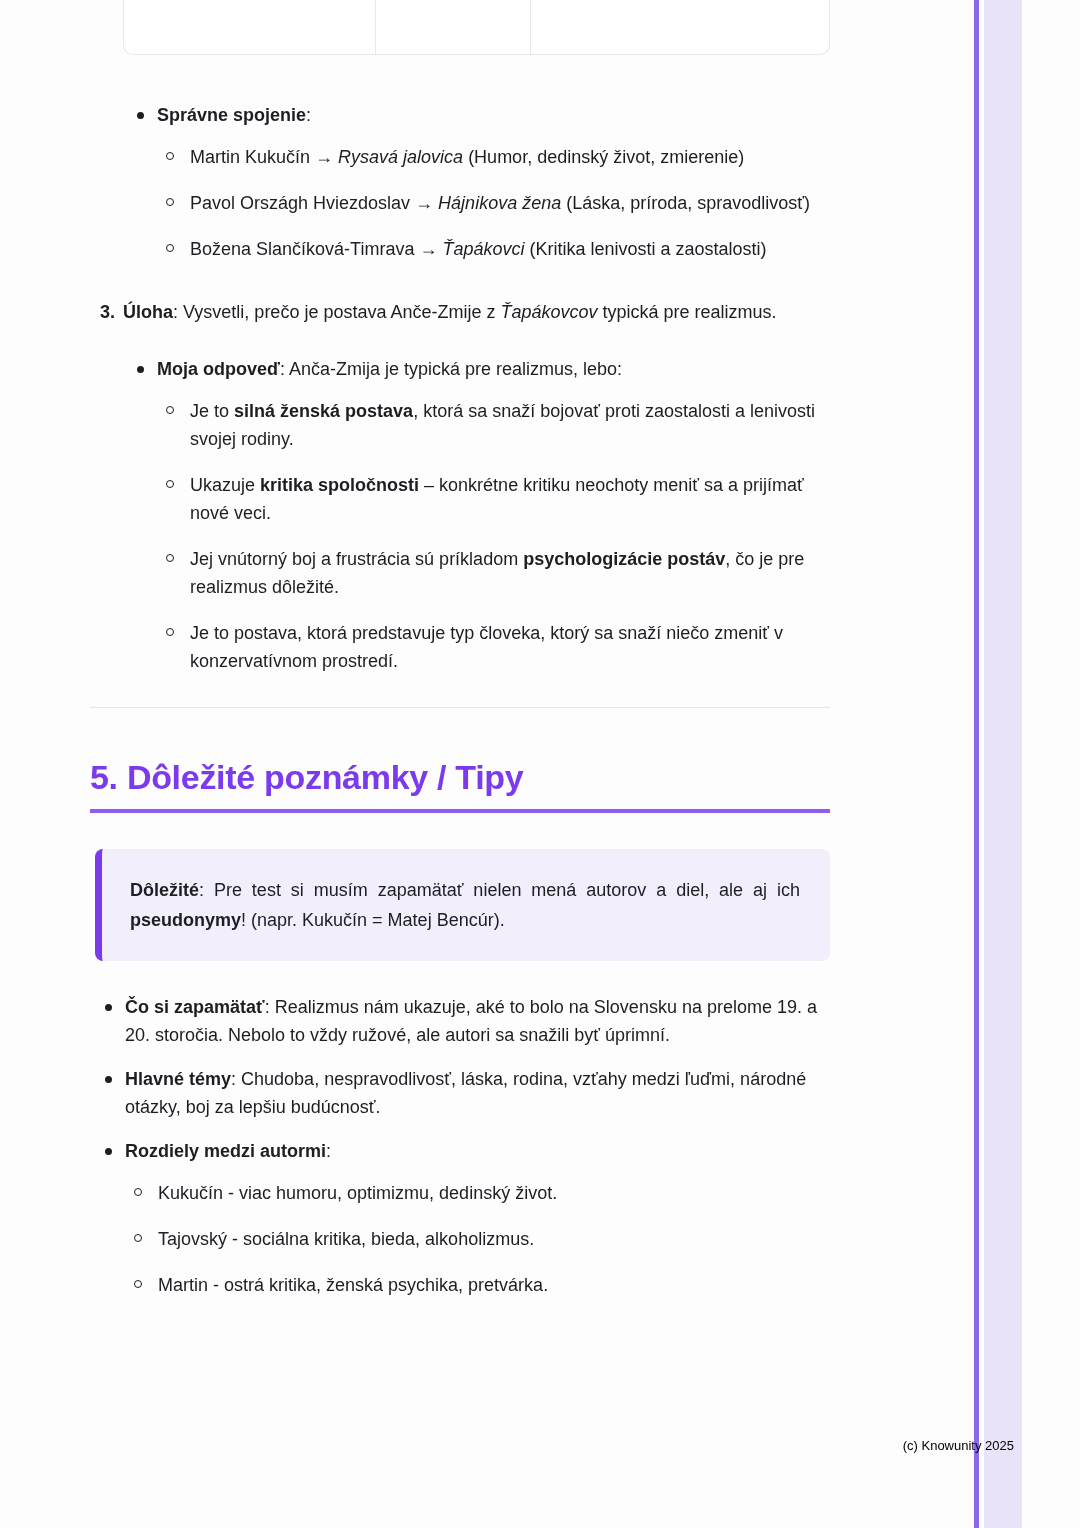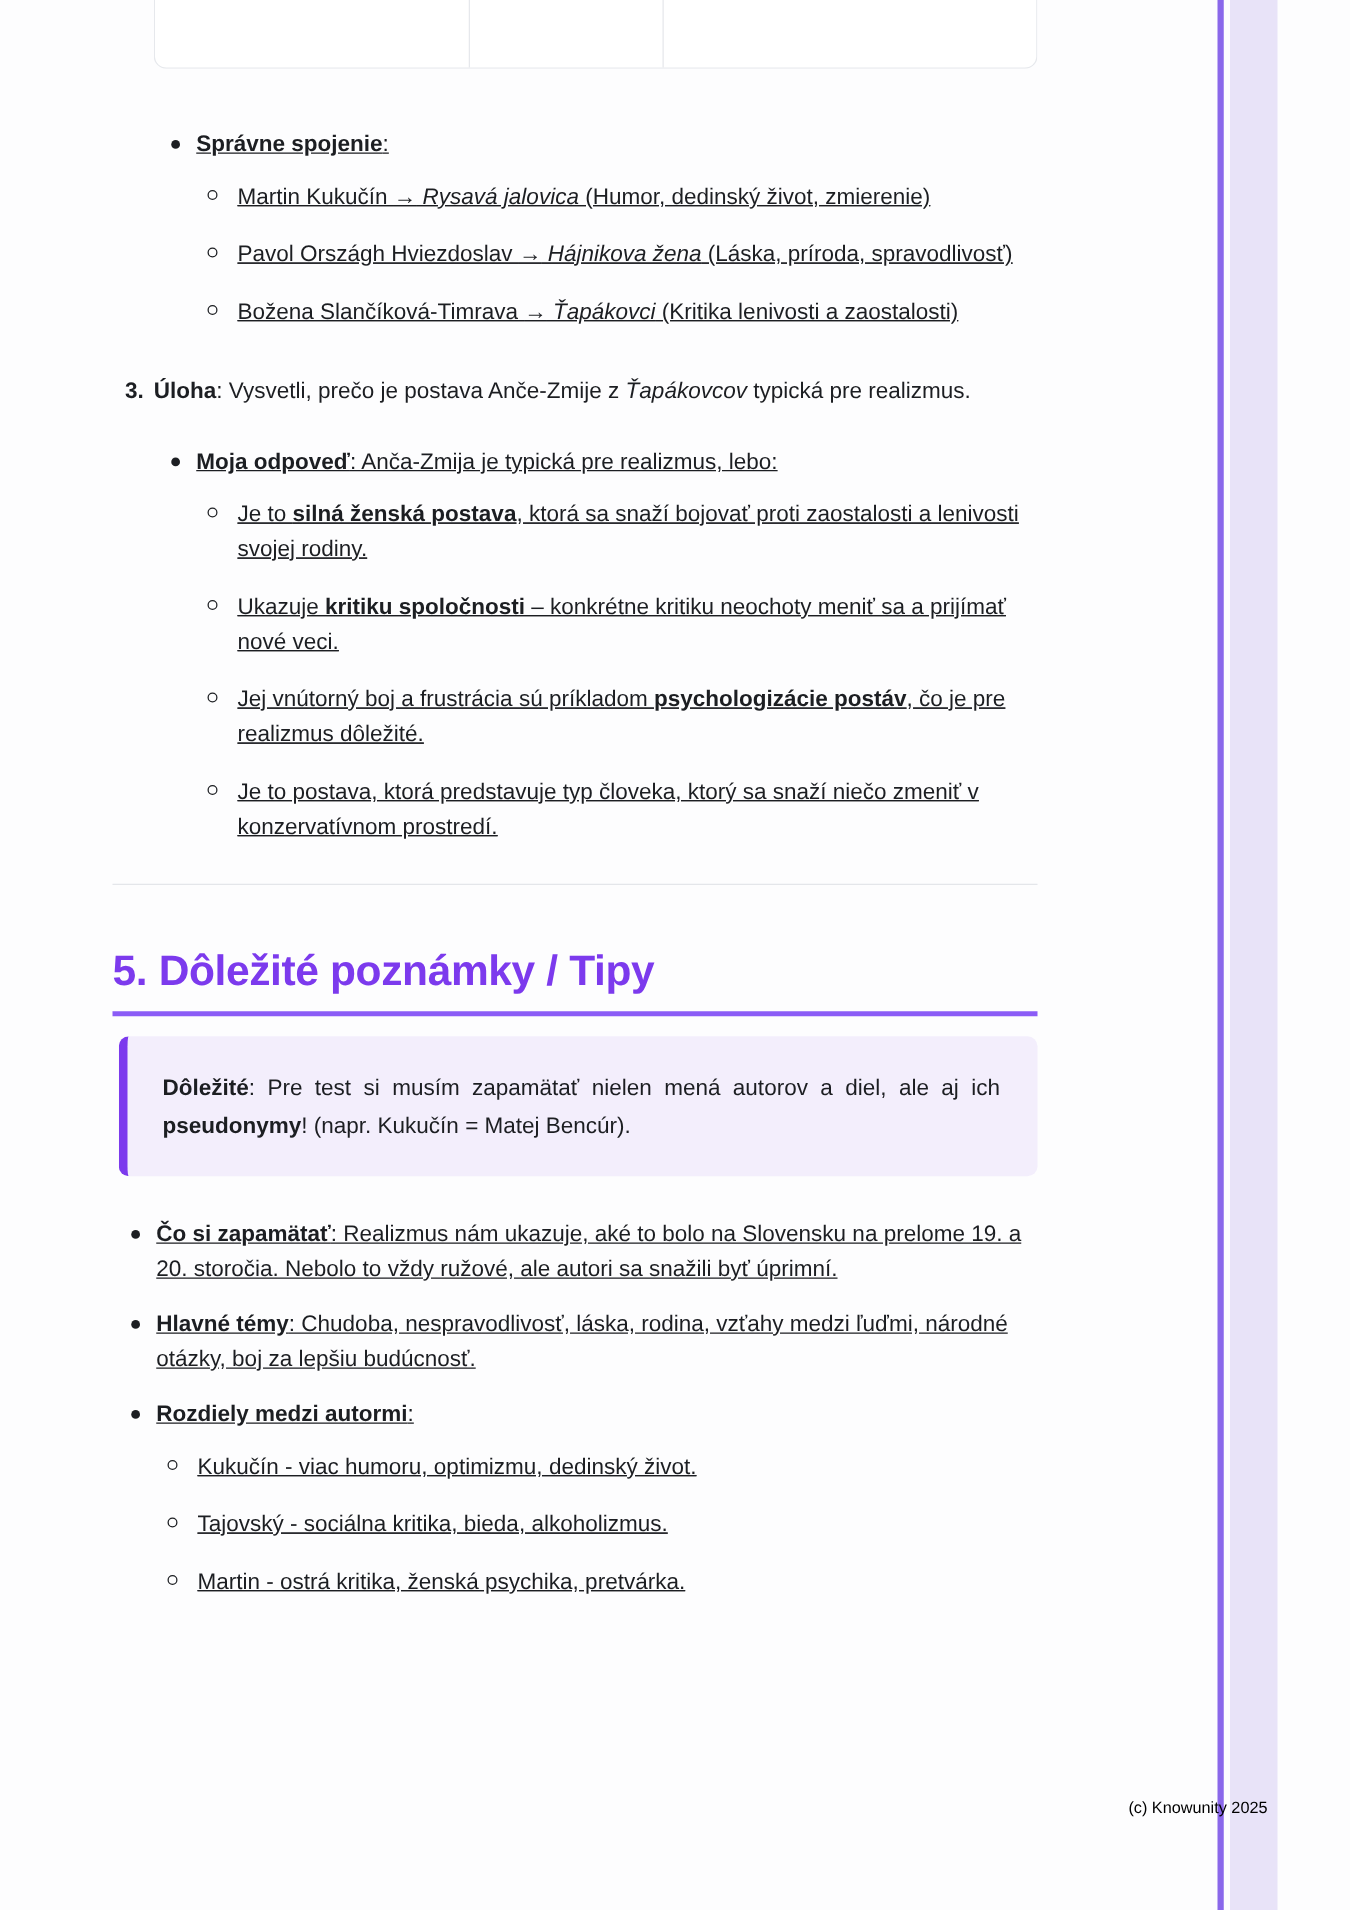--- a/index.html
+++ b/index.html
@@ -16,21 +16,21 @@
 
   .top-table {
     margin-left:33px; width:707px; height:55px;
     border:1px solid #e6e8ec; border-top:none; border-radius:0 0 10px 10px;
     display:grid; grid-template-columns:252px 155px 1fr;
     background:#fff;
   }
   .top-table .cell { border-right:1px solid #e6e8ec; }
   .top-table .cell:last-child { border-right:none; }
 
-  ul { list-style:none;text-decoration:underline; }
+  ul { list-style:none; }
   b { font-weight:700; }
   .it { font-style:italic; }
 
   
   .list-a { margin-top:46px; }
   .list-a > li { position:relative; padding-left:67px; }
   .list-a > li::before {
     content:""; position:absolute; left:47px; top:11px;
     width:7px; height:7px; border-radius:50%; background:#1c1e22;
   }
@@ -54,21 +54,21 @@
   .divider { border:none; border-top:1px solid #e4e6ea; margin-top:32px; }
 
   .section-heading {
     margin-top:50px;
     font-size:34px; line-height:38px; font-weight:800; letter-spacing:-0.3px;
     color:var(--accent,#7c3aed);
   }
   .heading-rule { margin-top:13px; height:4px; background:var(--rule,#8b5cf6); }
 
   .callout {
-    margin-top:16px; margin-left:5px; width:735px;
+    margin-top:36px; margin-left:5px; width:735px;
     background:var(--callout-bg,#f3eefc);
     border-left:7px solid var(--accent,#7c3aed);
     border-radius:8px;
     padding:26px 30px 26px 28px;
     line-height:30px; text-align:justify;
   }
 
   .list-b { margin-top:32px; }
   .list-b > li { position:relative; padding-left:35px; margin-bottom:16px; }
   .list-b > li::before {
@@ -122,21 +122,21 @@
     </div>
 
     <ul class="list-a answer-list">
       <li>
         <b>Moja odpoveď</b><span>: Anča-Zmija je typická pre realizmus, lebo:</span>
         <ul class="l2">
           <li>
             <span>Je to </span><b>silná ženská postava</b><span>, ktorá sa snaží bojovať proti zaostalosti a lenivosti svojej rodiny.</span>
           </li>
           <li>
-            <span>Ukazuje </span><b>kritiku spoločnosti</b><span> – konkrétne kritiku neochoty meniť sa a prijímať nové veci.</span>
+            <span>Ukazuje </span><b>kritika spoločnosti</b><span> – konkrétne kritiku neochoty meniť sa a prijímať nové veci.</span>
           </li>
           <li>
             <span>Jej vnútorný boj a frustrácia sú príkladom </span><b>psychologizácie postáv</b><span>, čo je pre realizmus dôležité.</span>
           </li>
           <li>
             <span>Je to postava, ktorá predstavuje typ človeka, ktorý sa snaží niečo zmeniť v konzervatívnom prostredí.</span><b></b><span></span>
           </li>
         </ul>
       </li>
     </ul>

